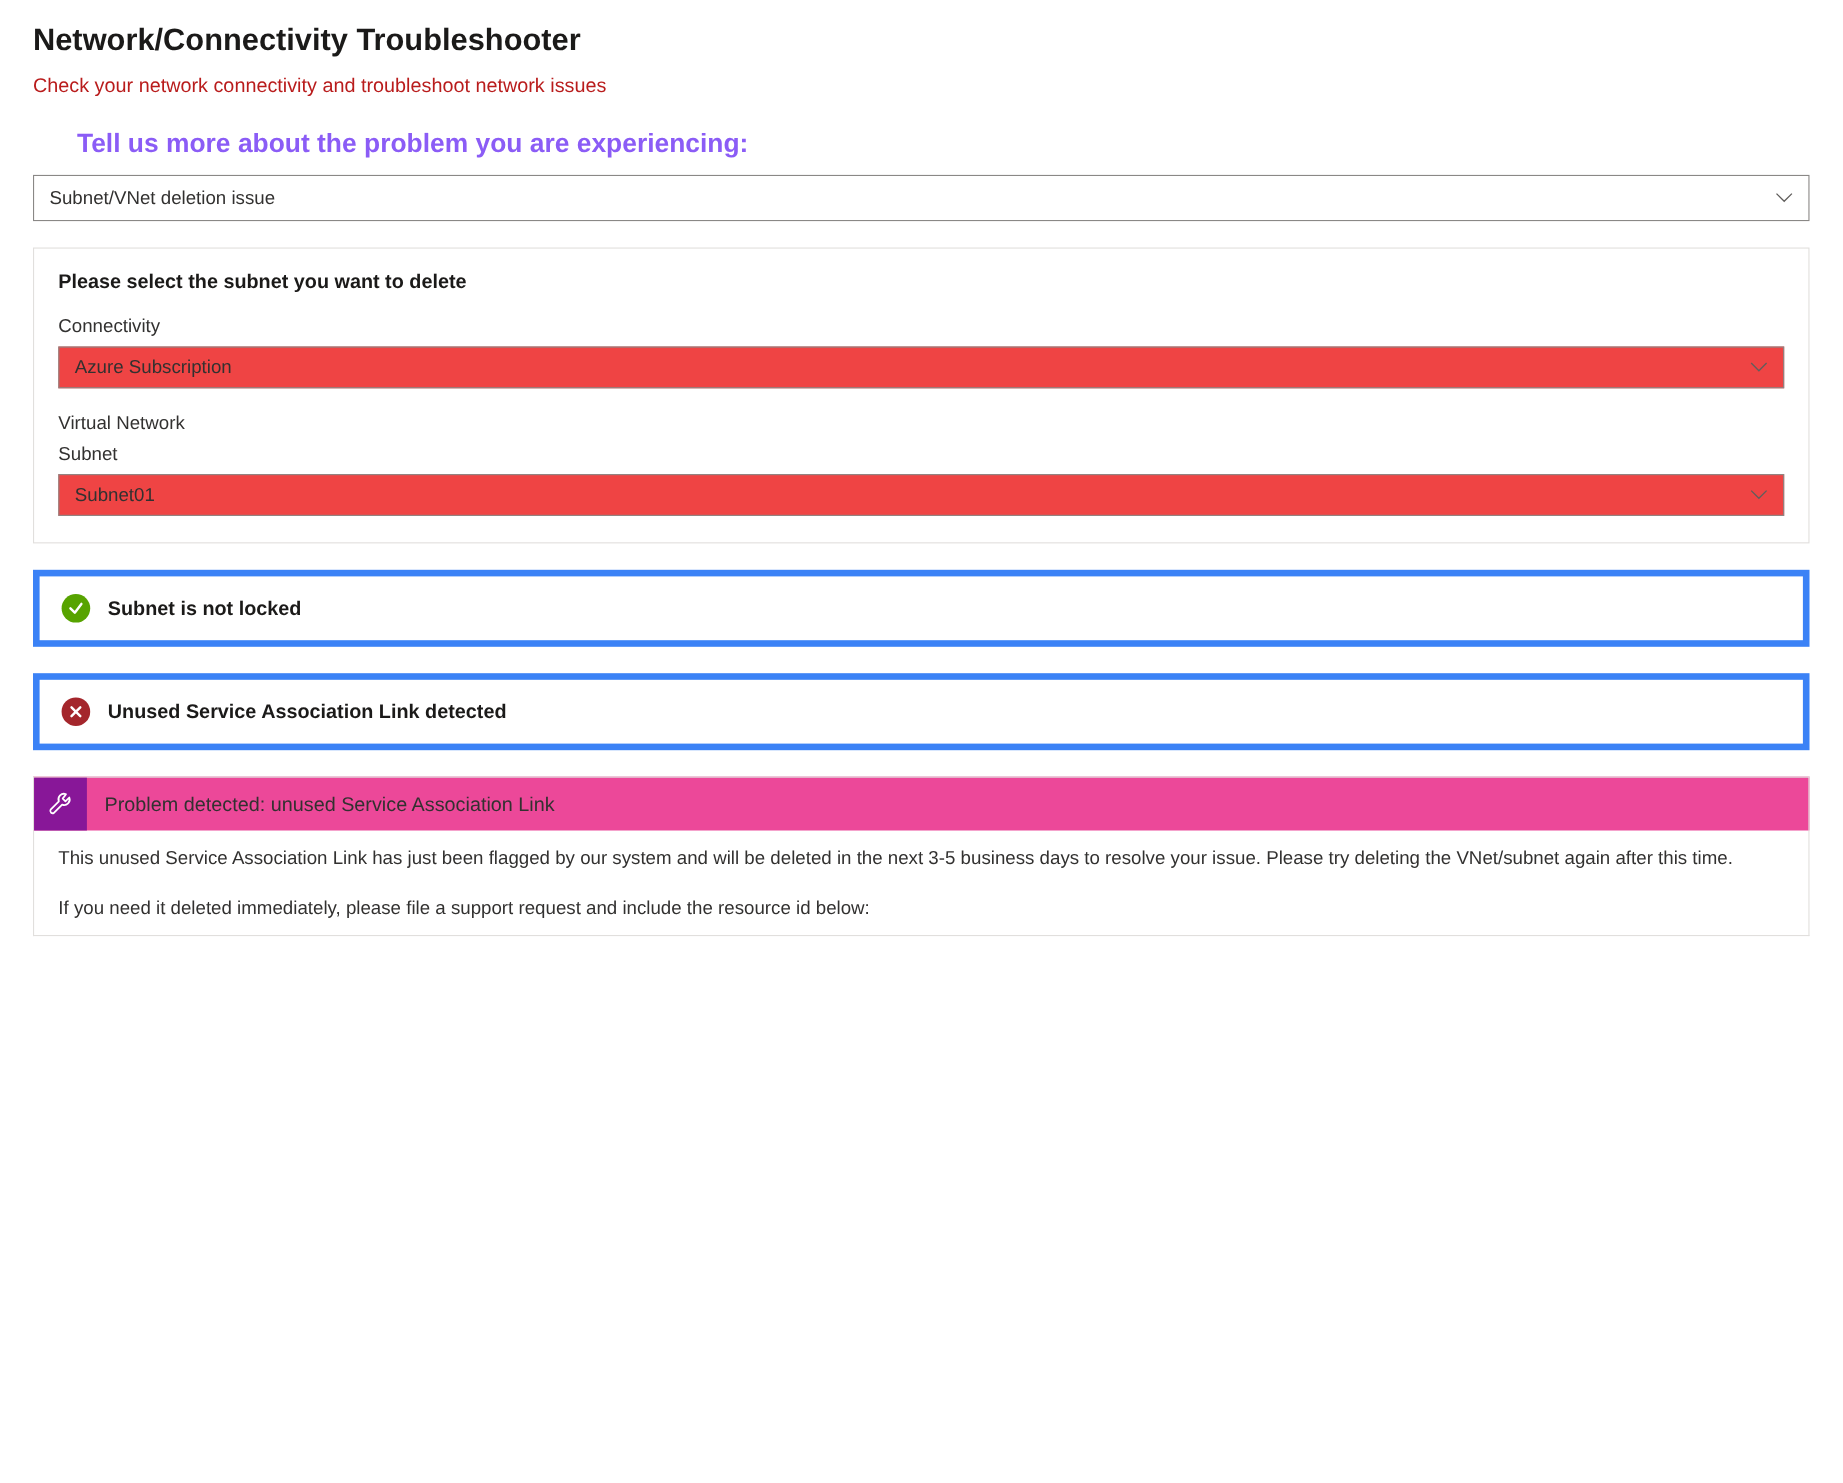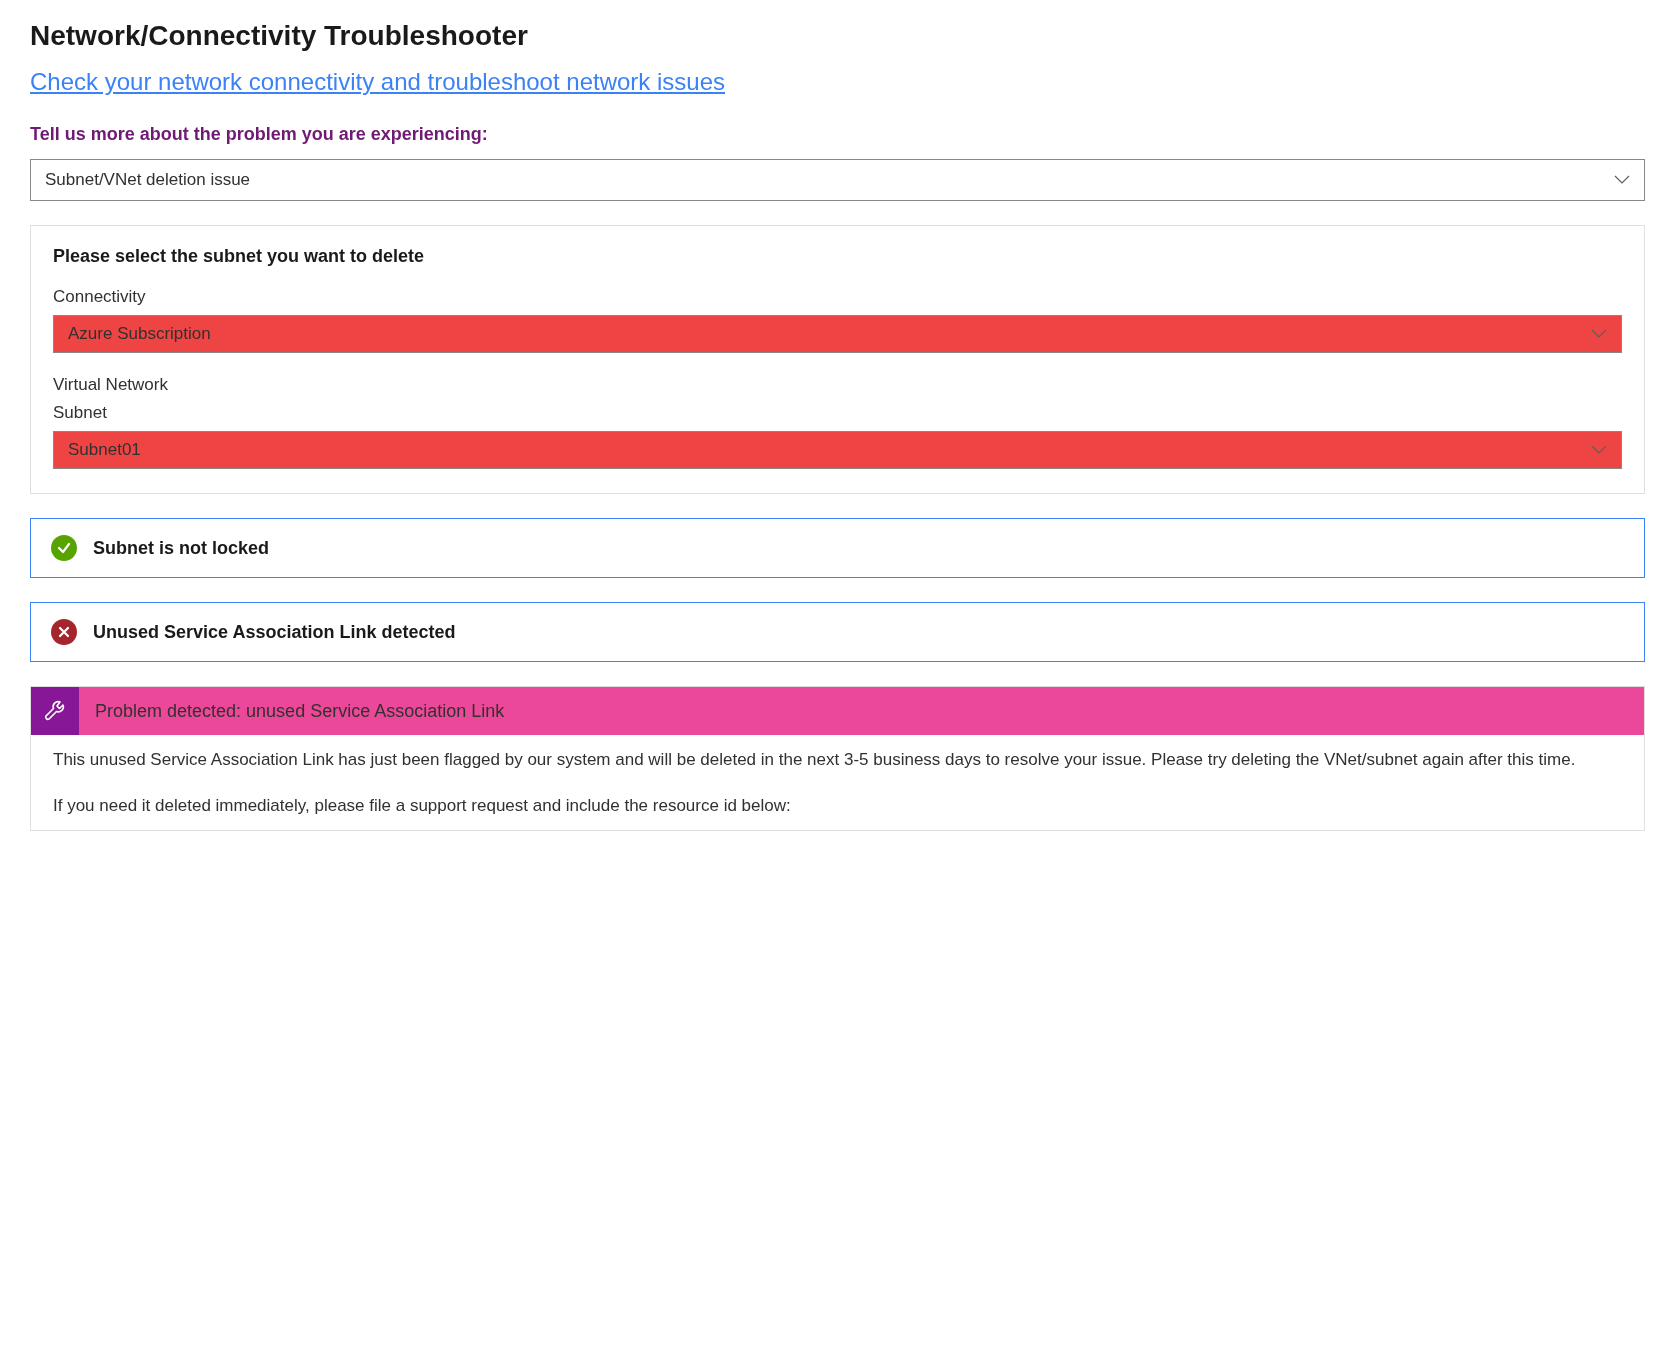--- a/index.html
+++ b/index.html
@@ -13,30 +13,30 @@
       background: #ffffff;
       padding: 20px 30px;
     }
     .page-title {
       font-size: 28px;
       font-weight: 600;
       margin-bottom: 16px;
       color: #1b1a19;
     }
     .page-subtitle {
+      font-size: 18px;
+      color: #b91c1c;
+      margin-bottom: 28px;
+    }
+    .section-label {
       font-size: 24px;
-      color: #3b82f6;
-      margin-bottom: 28px;
-      text-decoration: underline;
-    }
-    .section-label {
-      font-size: 18px;
-      font-weight: 600;
-      color: #701a75;
+      font-weight: 600;
+      color: #8b5cf6;
       margin-bottom: 14px;
+      margin-left: 40px;
     }
     .dropdown {
       width: 100%;
       border: 1px solid #8a8886;
       background: #ffffff;
       padding: 10px 14px;
       font-size: 17px;
       display: flex;
       align-items: flex-end;
       justify-content: space-between;
@@ -71,21 +71,21 @@
       display: flex;
       align-items: center;
       justify-content: space-between;
       cursor: pointer;
       margin-bottom: 22px;
     }
     .field-dropdown:last-child {
       margin-bottom: 0;
     }
     .status-card {
-      border: 1px solid #3b82f6;
+      border: 6px solid #3b82f6;
       padding: 16px 20px;
       margin-bottom: 24px;
       display: flex;
       align-items: center;
       gap: 16px;
       margin-top: 16px;
     }
     .status-icon-success {
       width: 26px;
       height: 26px;

